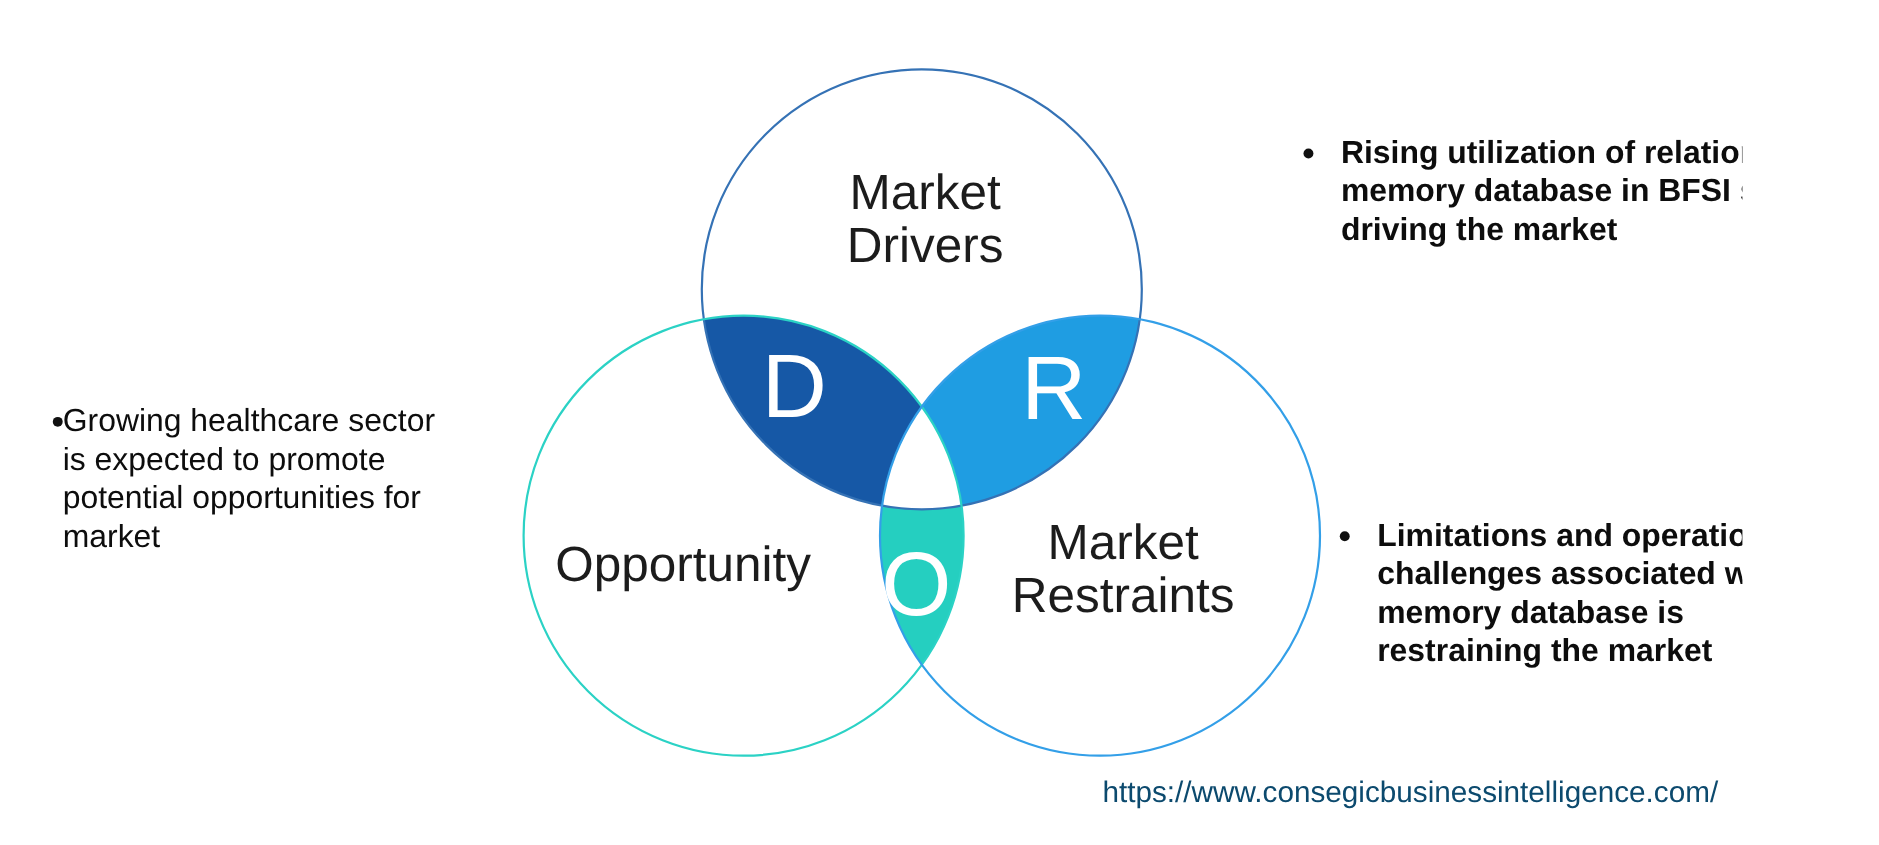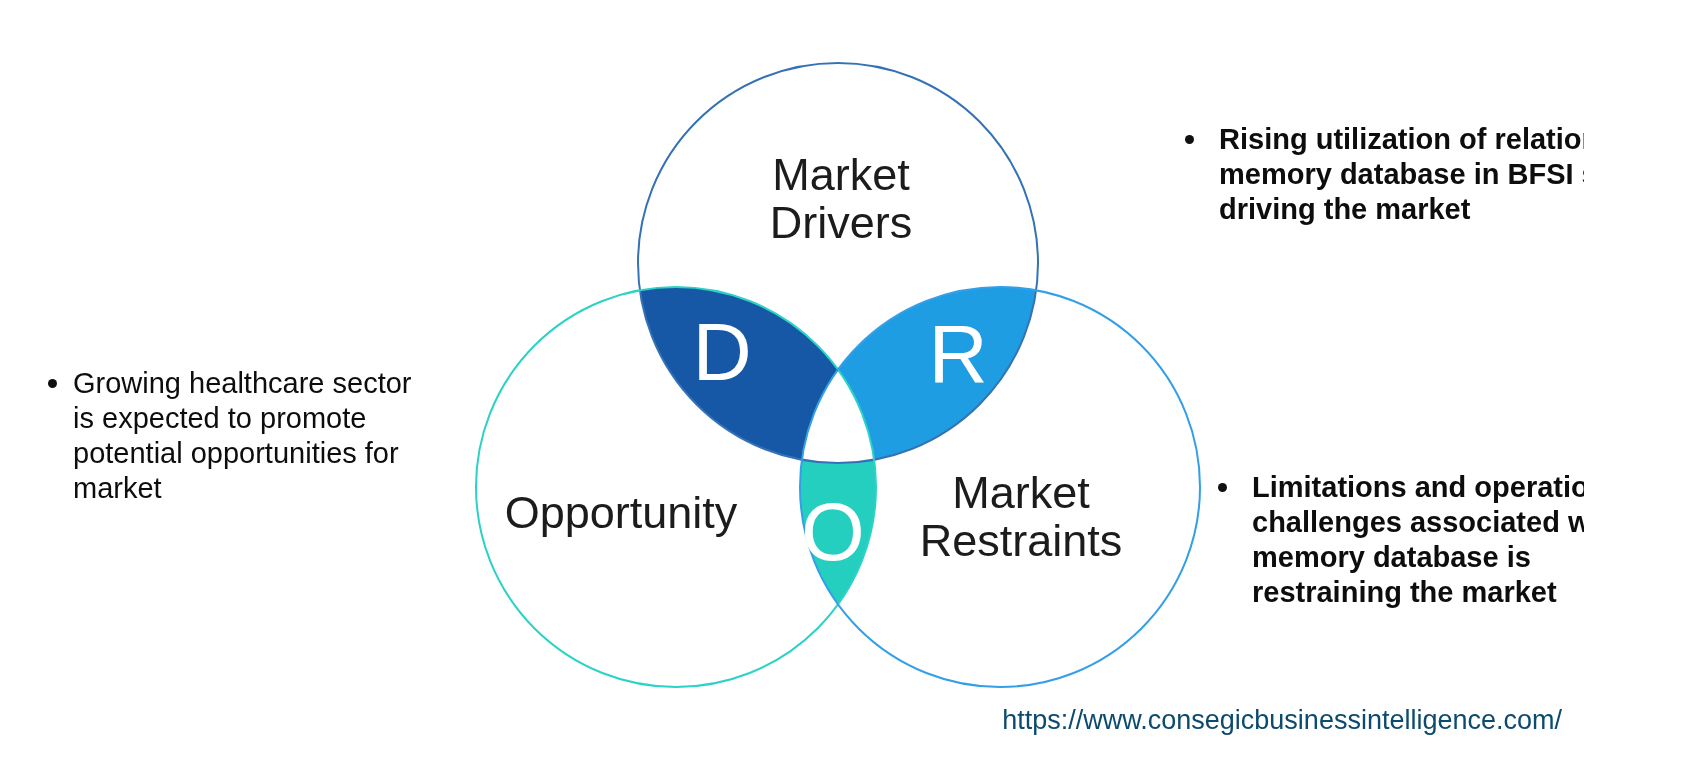--- a/index.html
+++ b/index.html
@@ -6,21 +6,21 @@
   .stage{position:relative;width:1584px;height:768px;background:#ffffff;overflow:hidden;
          font-family:"Liberation Sans",sans-serif;}
   .venn-svg{position:absolute;left:0;top:0;}
   .vlabel{position:absolute;transform:translate(-50%,-50%);font-size:45px;line-height:48px;
           color:#1c1c1c;text-align:center;white-space:pre-line;}
   .vletter{position:absolute;transform:translate(-50%,-50%);font-size:82px;line-height:82px;
            color:#ffffff;}
   .bullet{position:absolute;display:flex;align-items:flex-start;}
   .dot{width:9px;height:9px;border-radius:50%;background:#101010;margin-top:13px;flex:none;}
   .btext{font-size:29px;line-height:35px;color:#0d0d0d;white-space:pre;}
-  .gap-l{margin-left:16px;}
+  .gap-l{}
   .gap-r{margin-left:25px;font-weight:bold;}
   .url{position:absolute;top:705px;right:22px;font-size:27px;line-height:30px;color:#0c4a6e;}
 </style>
 </head>
 <body>
 
 <div class="stage">
 
   <svg class="venn-svg" width="1708" height="768" viewBox="0 0 1708 768">
     <defs>

